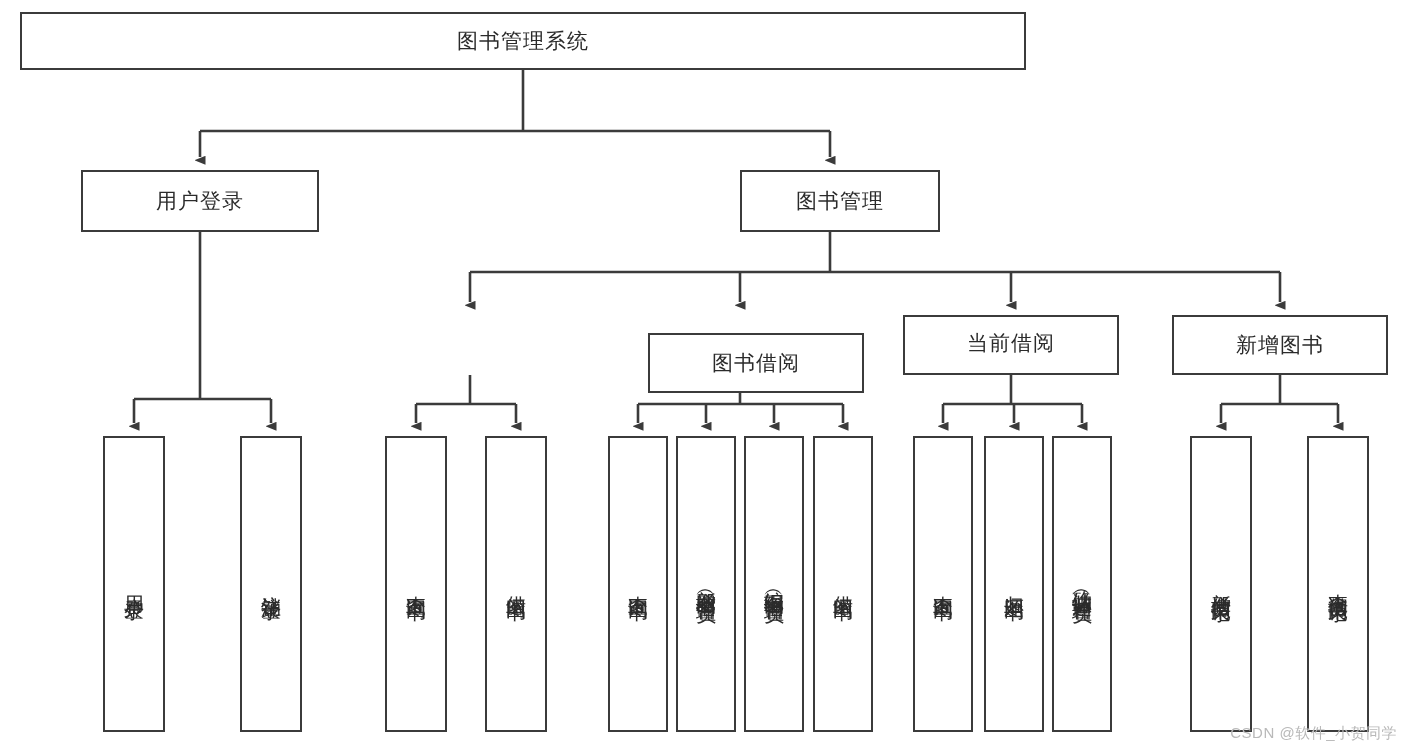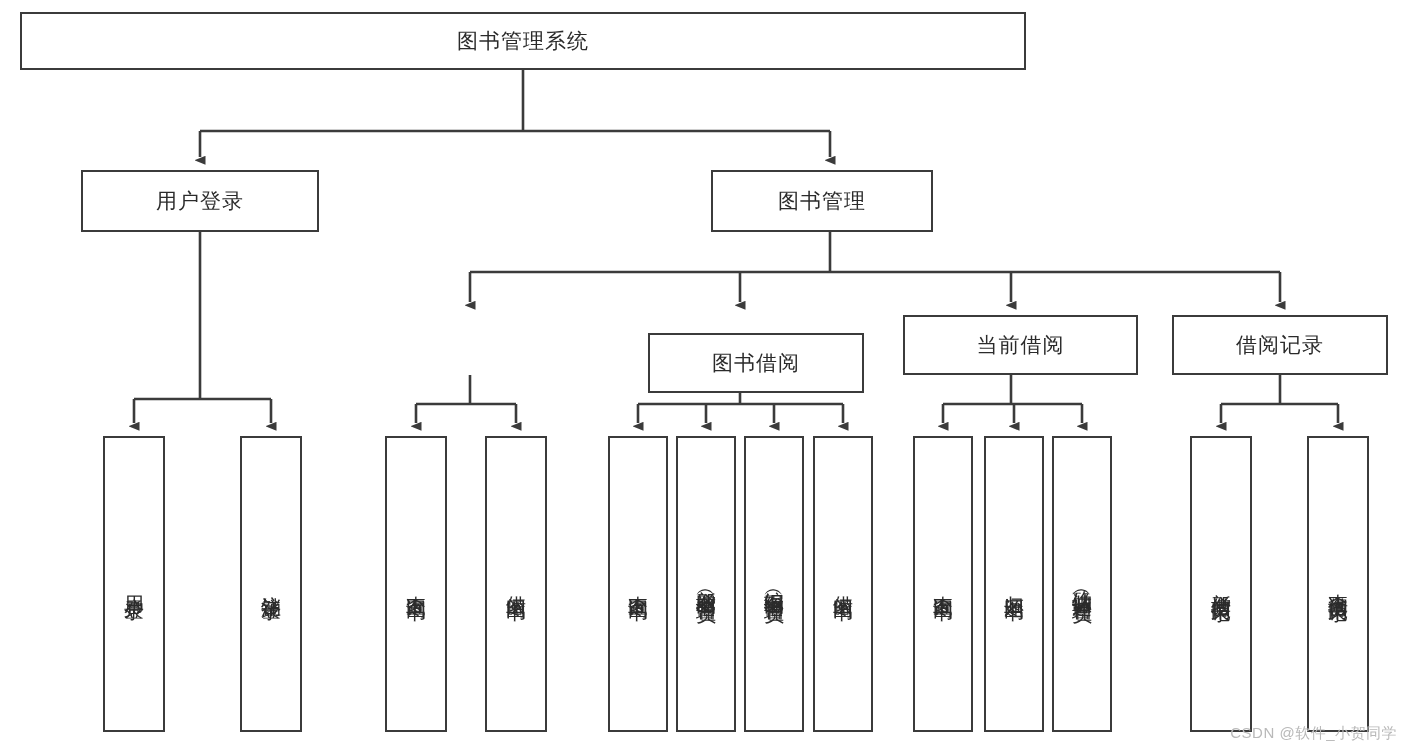--- a/index.html
+++ b/index.html
@@ -124,32 +124,32 @@
     </g>
   </svg>
 
   <div class="node node-root" style="left: 20px; top: 12px; width: 1006px; height: 58px;">
     <span class="node-h">图书管理系统</span>
   </div>
 
   <div class="node" style="left: 81px; top: 170px; width: 238px; height: 62px;">
     <span class="node-h">用户登录</span>
   </div>
-  <div class="node" style="left: 711px; top: 170px; width: 222px; height: 62px;">
+  <div class="node" style="left: 740px; top: 170px; width: 200px; height: 62px;">
     <span class="node-h">图书管理</span>
   </div>
 
   <div class="node" style="left: 632px; top: 333px; width: 216px; height: 60px; margin-left: 16px;">
     <span class="node-h">图书借阅</span>
   </div>
-  <div class="node" style="left: 903px; top: 315px; width: 235px; height: 60px;">
+  <div class="node" style="left: 903px; top: 315px; width: 216px; height: 60px; font-family: Liberation Mono, monospace;">
     <span class="node-h">当前借阅</span>
   </div>
   <div class="node" style="left: 1172px; top: 315px; width: 216px; height: 60px;">
-    <span class="node-h">借阅记录</span>
+    <span class="node-h">新增图书</span>
   </div>
 
   <div class="node node-v" style="left: 103px; top: 436px; width: 62px; height: 296px;">
     <span class="vtext">用户登录</span>
   </div>
   <div class="node node-v" style="left: 240px; top: 436px; width: 62px; height: 296px;">
     <span class="vtext">注销登录</span>
   </div>
   <div class="node node-v" style="left: 385px; top: 436px; width: 62px; height: 296px;">
     <span class="vtext">查询图书</span>

